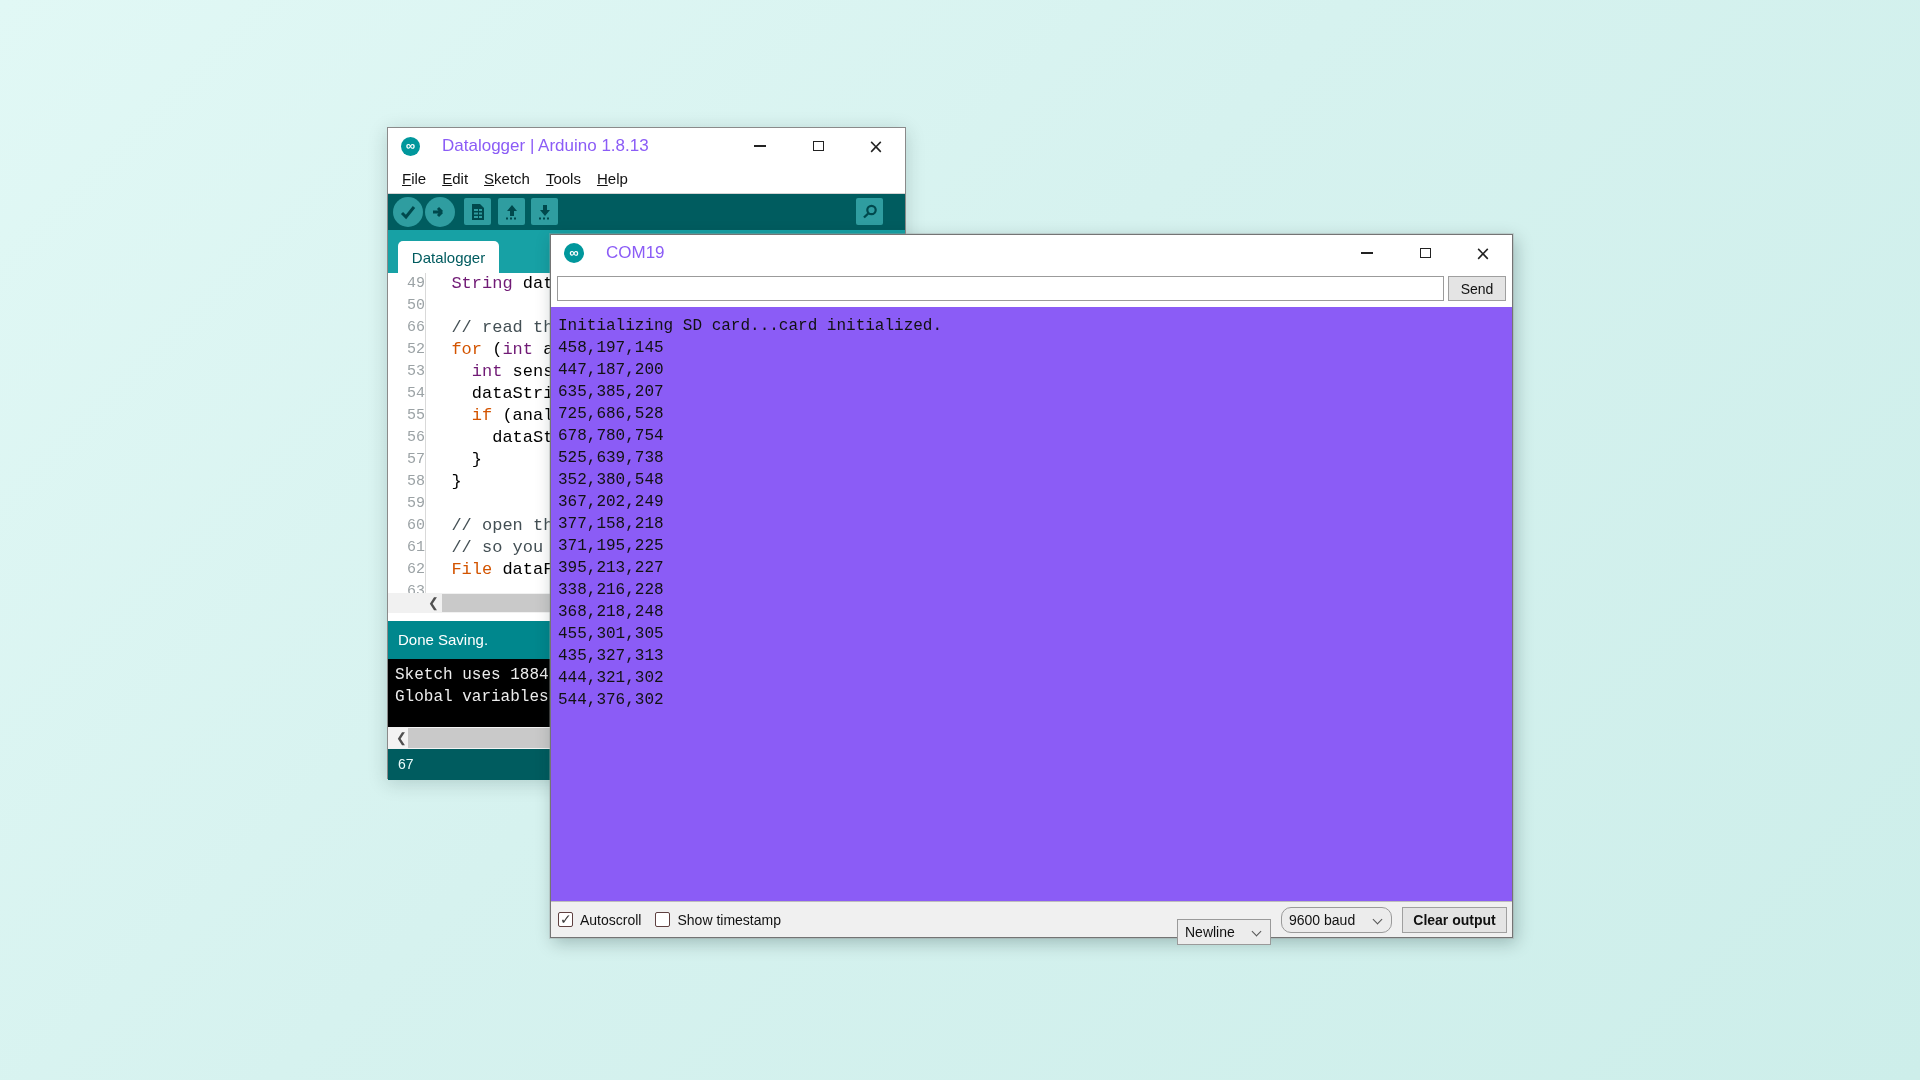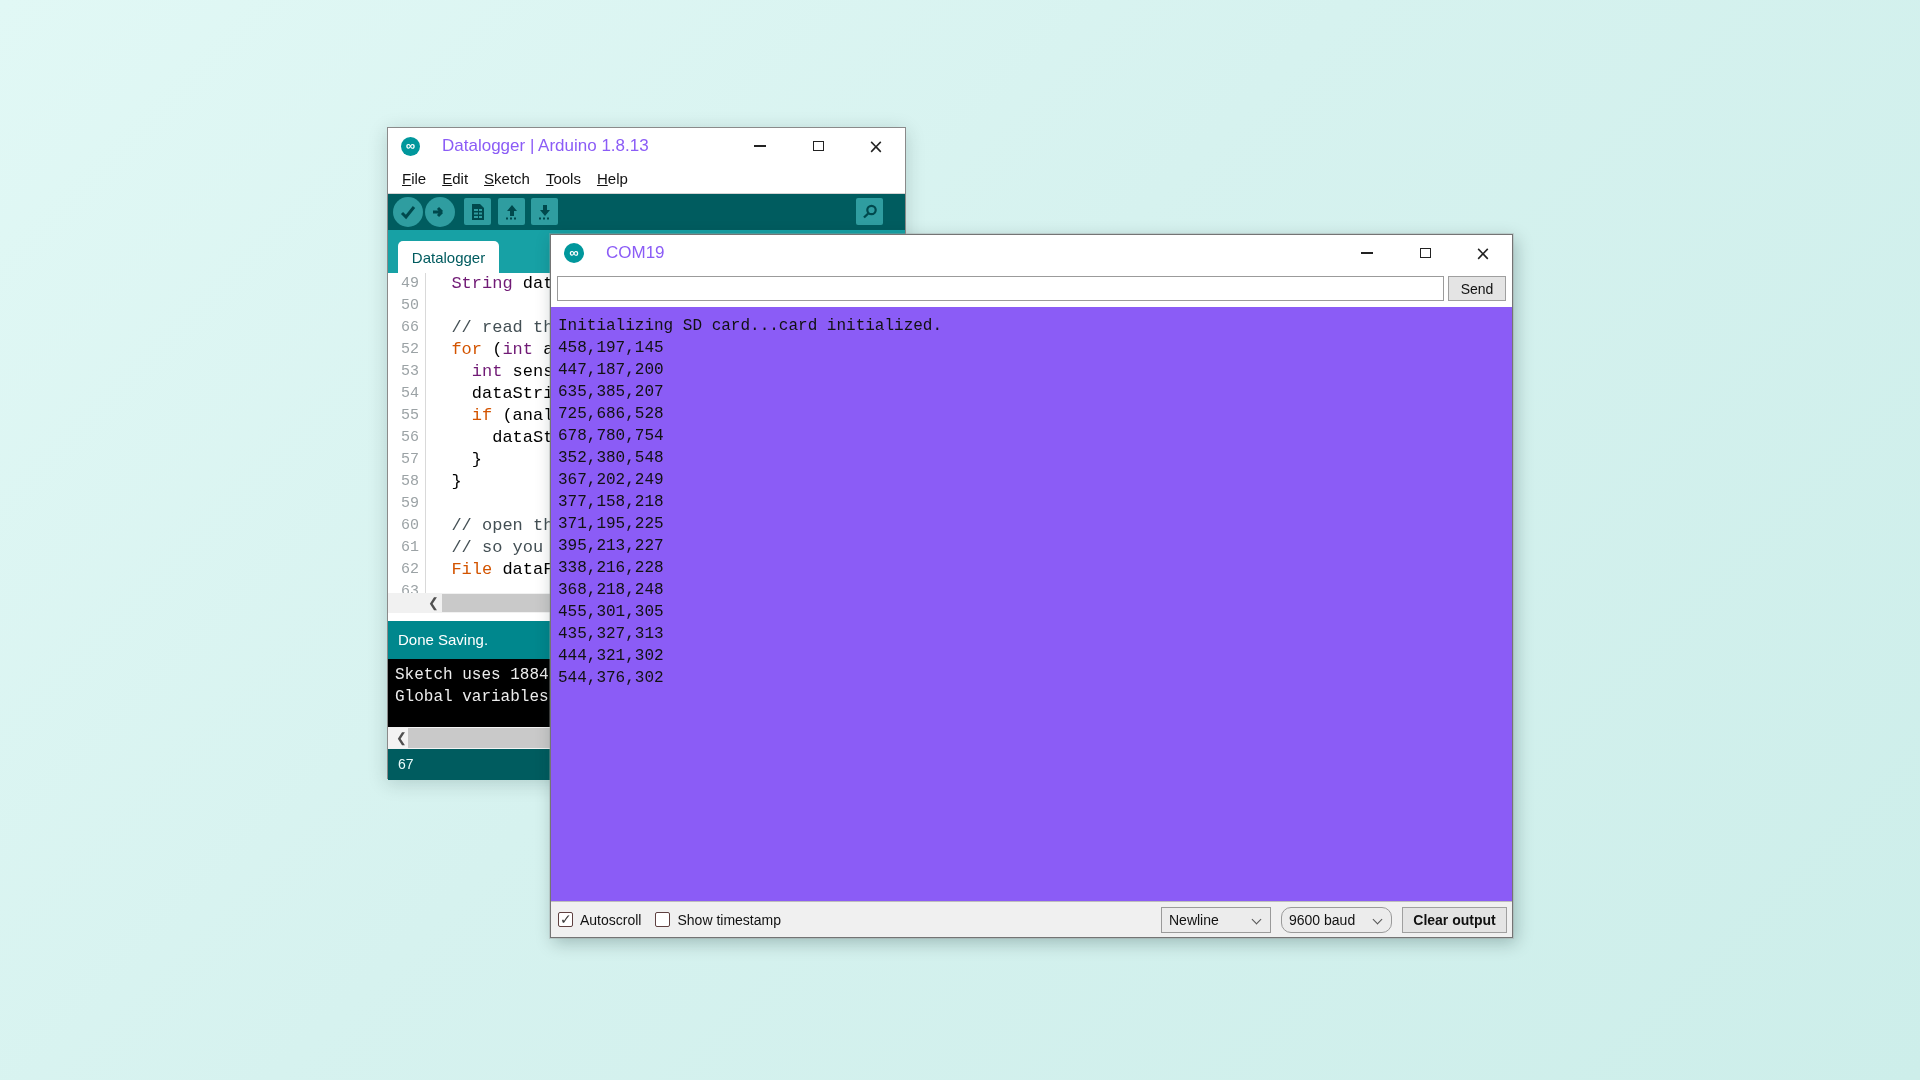--- a/index.html
+++ b/index.html
@@ -43,21 +43,21 @@
   #ide-tab {
     position:absolute; left:10px; bottom:0; width:101px; height:32px;
     background:#fff; border-radius:5px 5px 0 0;
     display:flex; align-items:center; justify-content:center;
     font-size:15px; color:#005B5F;
   }
 
   #ide-editor { height:320px; background:#fff; overflow:hidden; font-family:"Liberation Mono", monospace; }
   .code-row { display:flex; height:22px; line-height:22px; white-space:pre; }
   .gutter {
-    flex:0 0 38px; text-align:right; padding-right:6px;
+    flex:0 0 38px; text-align:right; 
     color:#9ba2a5; font-size:15px; border-right:1px solid #d9d9d9; background:#fff;
   }
   .code-text { padding-left:5px; font-size:17px; color:#000; }
   .sy-p { color:#000; }
   .sy-t { color:#701a75; }
   .sy-o { color:#D35400; }
   .sy-c { color:#434F54; }
   .sy-s { color:#005C5F; }
 
   .hscroll { position:relative; height:20px; background:#f1f1f1; }
@@ -104,21 +104,21 @@
   .cb.checked::after {
     content:"\2713"; position:absolute; left:1px; top:-2px; font-size:14px; color:#3a3a3a;
     font-family:"DejaVu Sans", sans-serif;
   }
   .cb-label { font-size:14px; color:#111; margin-left:7px; }
   #serial-right { position:absolute; right:5px; top:5px; display:flex; gap:10px; }
   .select { position:relative; height:26px; background:#ececec; border:1px solid #9a9a9a; font-size:14px; color:#111;
             display:flex; align-items:center; padding-left:7px; }
   .select .chev { position:absolute; right:10px; top:8px; width:7px; height:7px;
                   border-right:1.6px solid #555; border-bottom:1.6px solid #555; transform:rotate(45deg); }
-  #sel-ending { width:110px; }
+  #sel-ending { width:94px;margin-top:12px; }
   #sel-baud { width:111px;border-radius:10px; }
   #clear-btn { width:105px; height:26px;font-weight:bold; }
 </style>
 </head>
 <body>
 
 <div class="window" id="ide">
 
   <div class="titlebar">
     <div class="app-icon">∞</div>
@@ -256,20 +256,21 @@
     </div>
   </div>
 
   <div id="serial-output">
       <div class="serial-line">Initializing SD card...card initialized.</div>
       <div class="serial-line">458,197,145</div>
       <div class="serial-line">447,187,200</div>
       <div class="serial-line">635,385,207</div>
       <div class="serial-line">725,686,528</div>
       <div class="serial-line">678,780,754</div>
+      <div class="serial-line">525,639,738</div>
       <div class="serial-line">352,380,548</div>
       <div class="serial-line">367,202,249</div>
       <div class="serial-line">377,158,218</div>
       <div class="serial-line">371,195,225</div>
       <div class="serial-line">395,213,227</div>
       <div class="serial-line">338,216,228</div>
       <div class="serial-line">368,218,248</div>
       <div class="serial-line">455,301,305</div>
       <div class="serial-line">435,327,313</div>
       <div class="serial-line">444,321,302</div>

